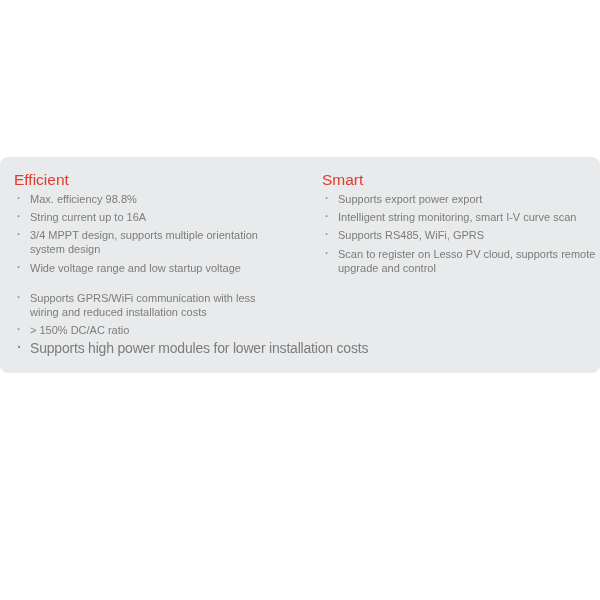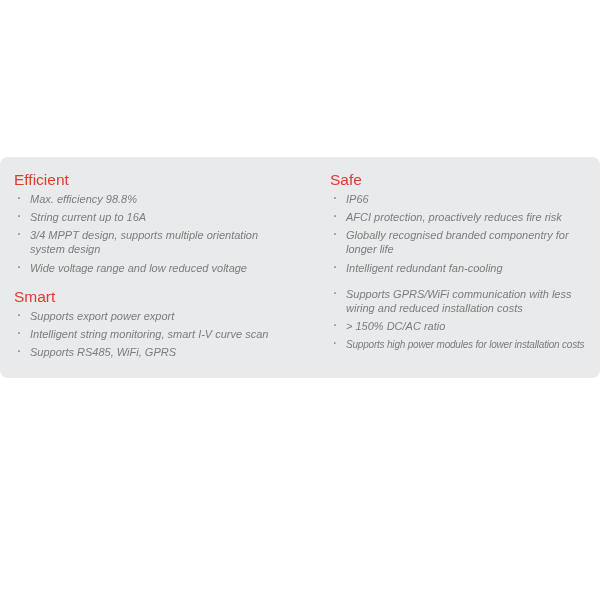--- a/index.html
+++ b/index.html
@@ -19,21 +19,20 @@
     box-sizing: border-box;
     background: #e9eaeb;
     border-radius: 8px;
     padding: 14px 12px 13px 14px;
   }
   .grid {
     display: grid;
     grid-template-columns: 308px 1fr;
     column-gap: 0;
     row-gap: 12px;
-    gap: 8px;
   }
   .section h2 {
     margin: 0 0 4px 0;
     font-size: 15.5px;
     line-height: 1.15;
     font-weight: 400;
     color: #e13a30;
   }
   .section ul {
     list-style: none;
@@ -41,69 +40,60 @@
     padding: 0;
   }
   .section li {
     position: relative;
     padding-left: 16px;
     margin-bottom: 4.5px;
     font-size: 11px;
     line-height: 13.8px;
     color: #7c7c7c;
     white-space: pre;
-    font-style: italic;
   }
   .section li::before {
     content: "\00B7";
     position: absolute;
     left: 3px;
     top: -1px;
     font-weight: 700;
     color: #8a8a8a;
   }
   .section li.condensed {
-    font-size: 10px;
+    font-size: 14px;
     letter-spacing: -0.2px;
   }
 </style>
 </head>
 <body>
 
 <div class="panel">
   <div class="grid">
 
     <div class="section">
       <h2>Efficient</h2>
       <ul>
         <li>Max. efficiency 98.8%</li>
         <li>String current up to 16A</li>
         <li>3/4 MPPT design, supports multiple orientation
 system design</li>
-        <li>Wide voltage range and low reduced voltage</li>
+        <li>Wide voltage range and low startup voltage</li>
       </ul>
     </div>
 
-    <div class="section">
-      <h2>Safe</h2>
-      <ul>
-        <li>IP66</li>
-        <li>AFCI protection, proactively reduces fire risk</li>
-        <li>Globally recognised branded componentry for
-longer life</li>
-        <li>Intelligent redundant fan-cooling</li>
-      </ul>
-    </div>
 
     <div class="section">
       <h2>Smart</h2>
       <ul>
         <li>Supports export power export</li>
         <li>Intelligent string monitoring, smart I-V curve scan</li>
         <li>Supports RS485, WiFi, GPRS</li>
+        <li>Scan to register on Lesso PV cloud, supports remote
+upgrade and control</li>
       </ul>
     </div>
 
     <div class="section">
       <ul>
         <li>Supports GPRS/WiFi communication with less
 wiring and reduced installation costs</li>
         <li>&gt; 150% DC/AC ratio</li>
         <li class="condensed">Supports high power modules for lower installation costs</li>
       </ul>

